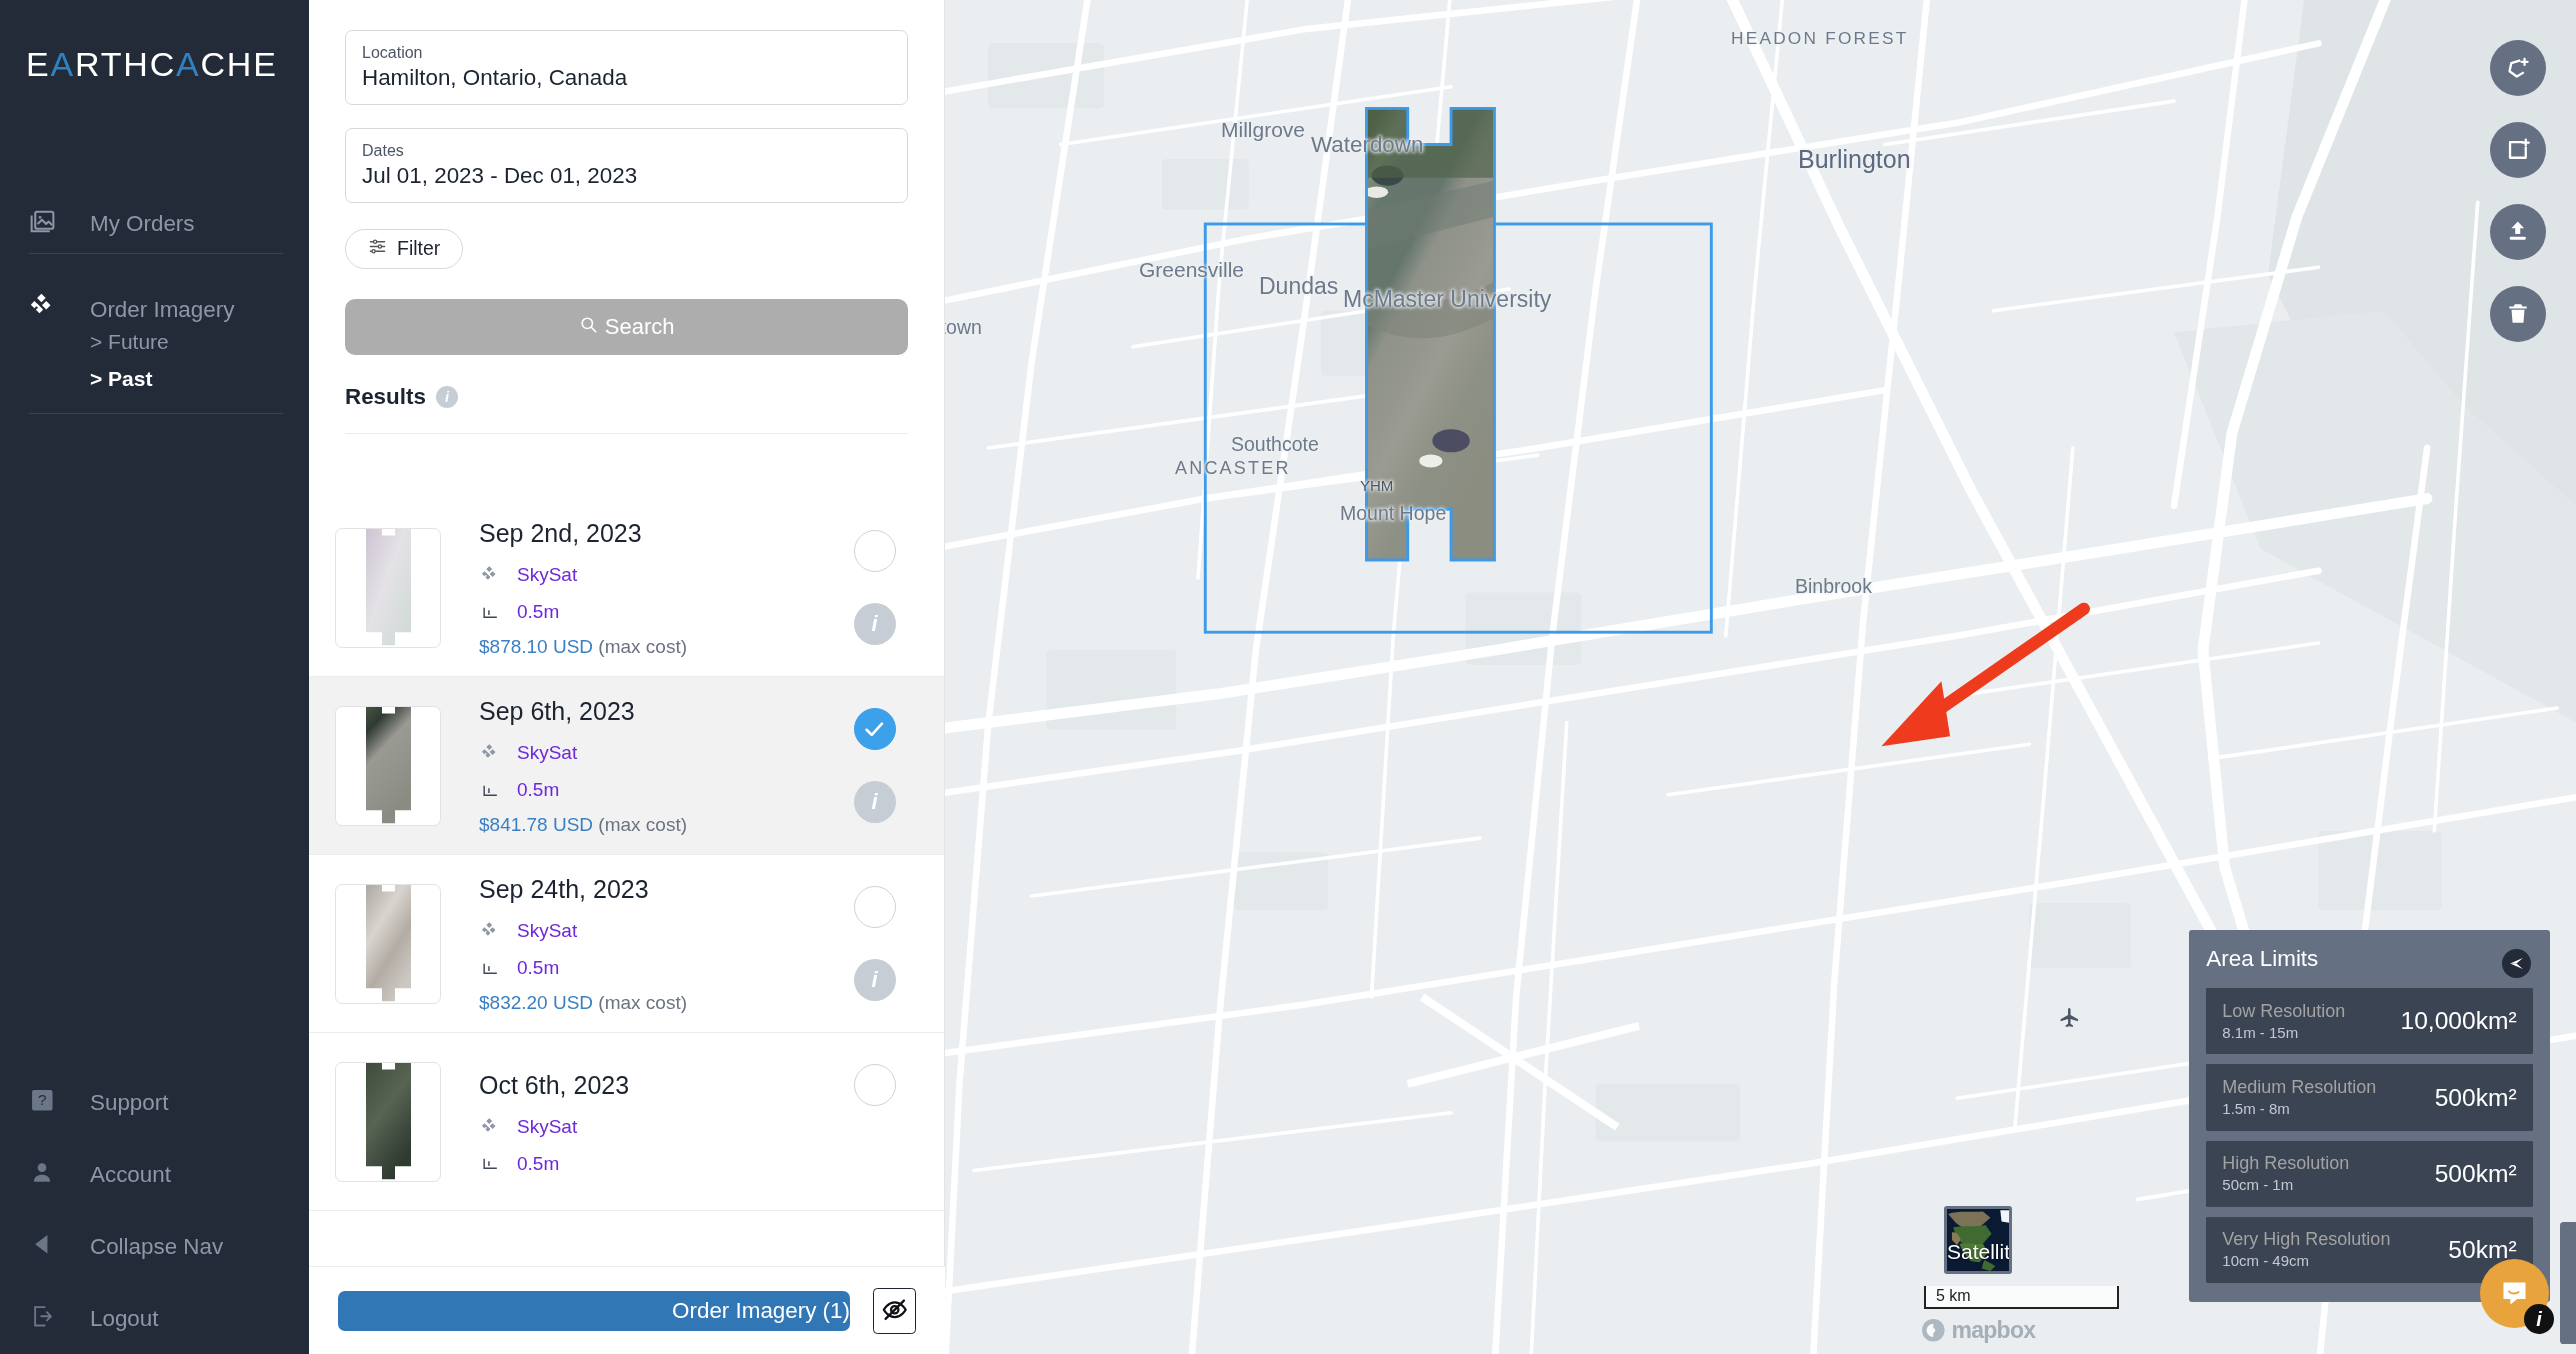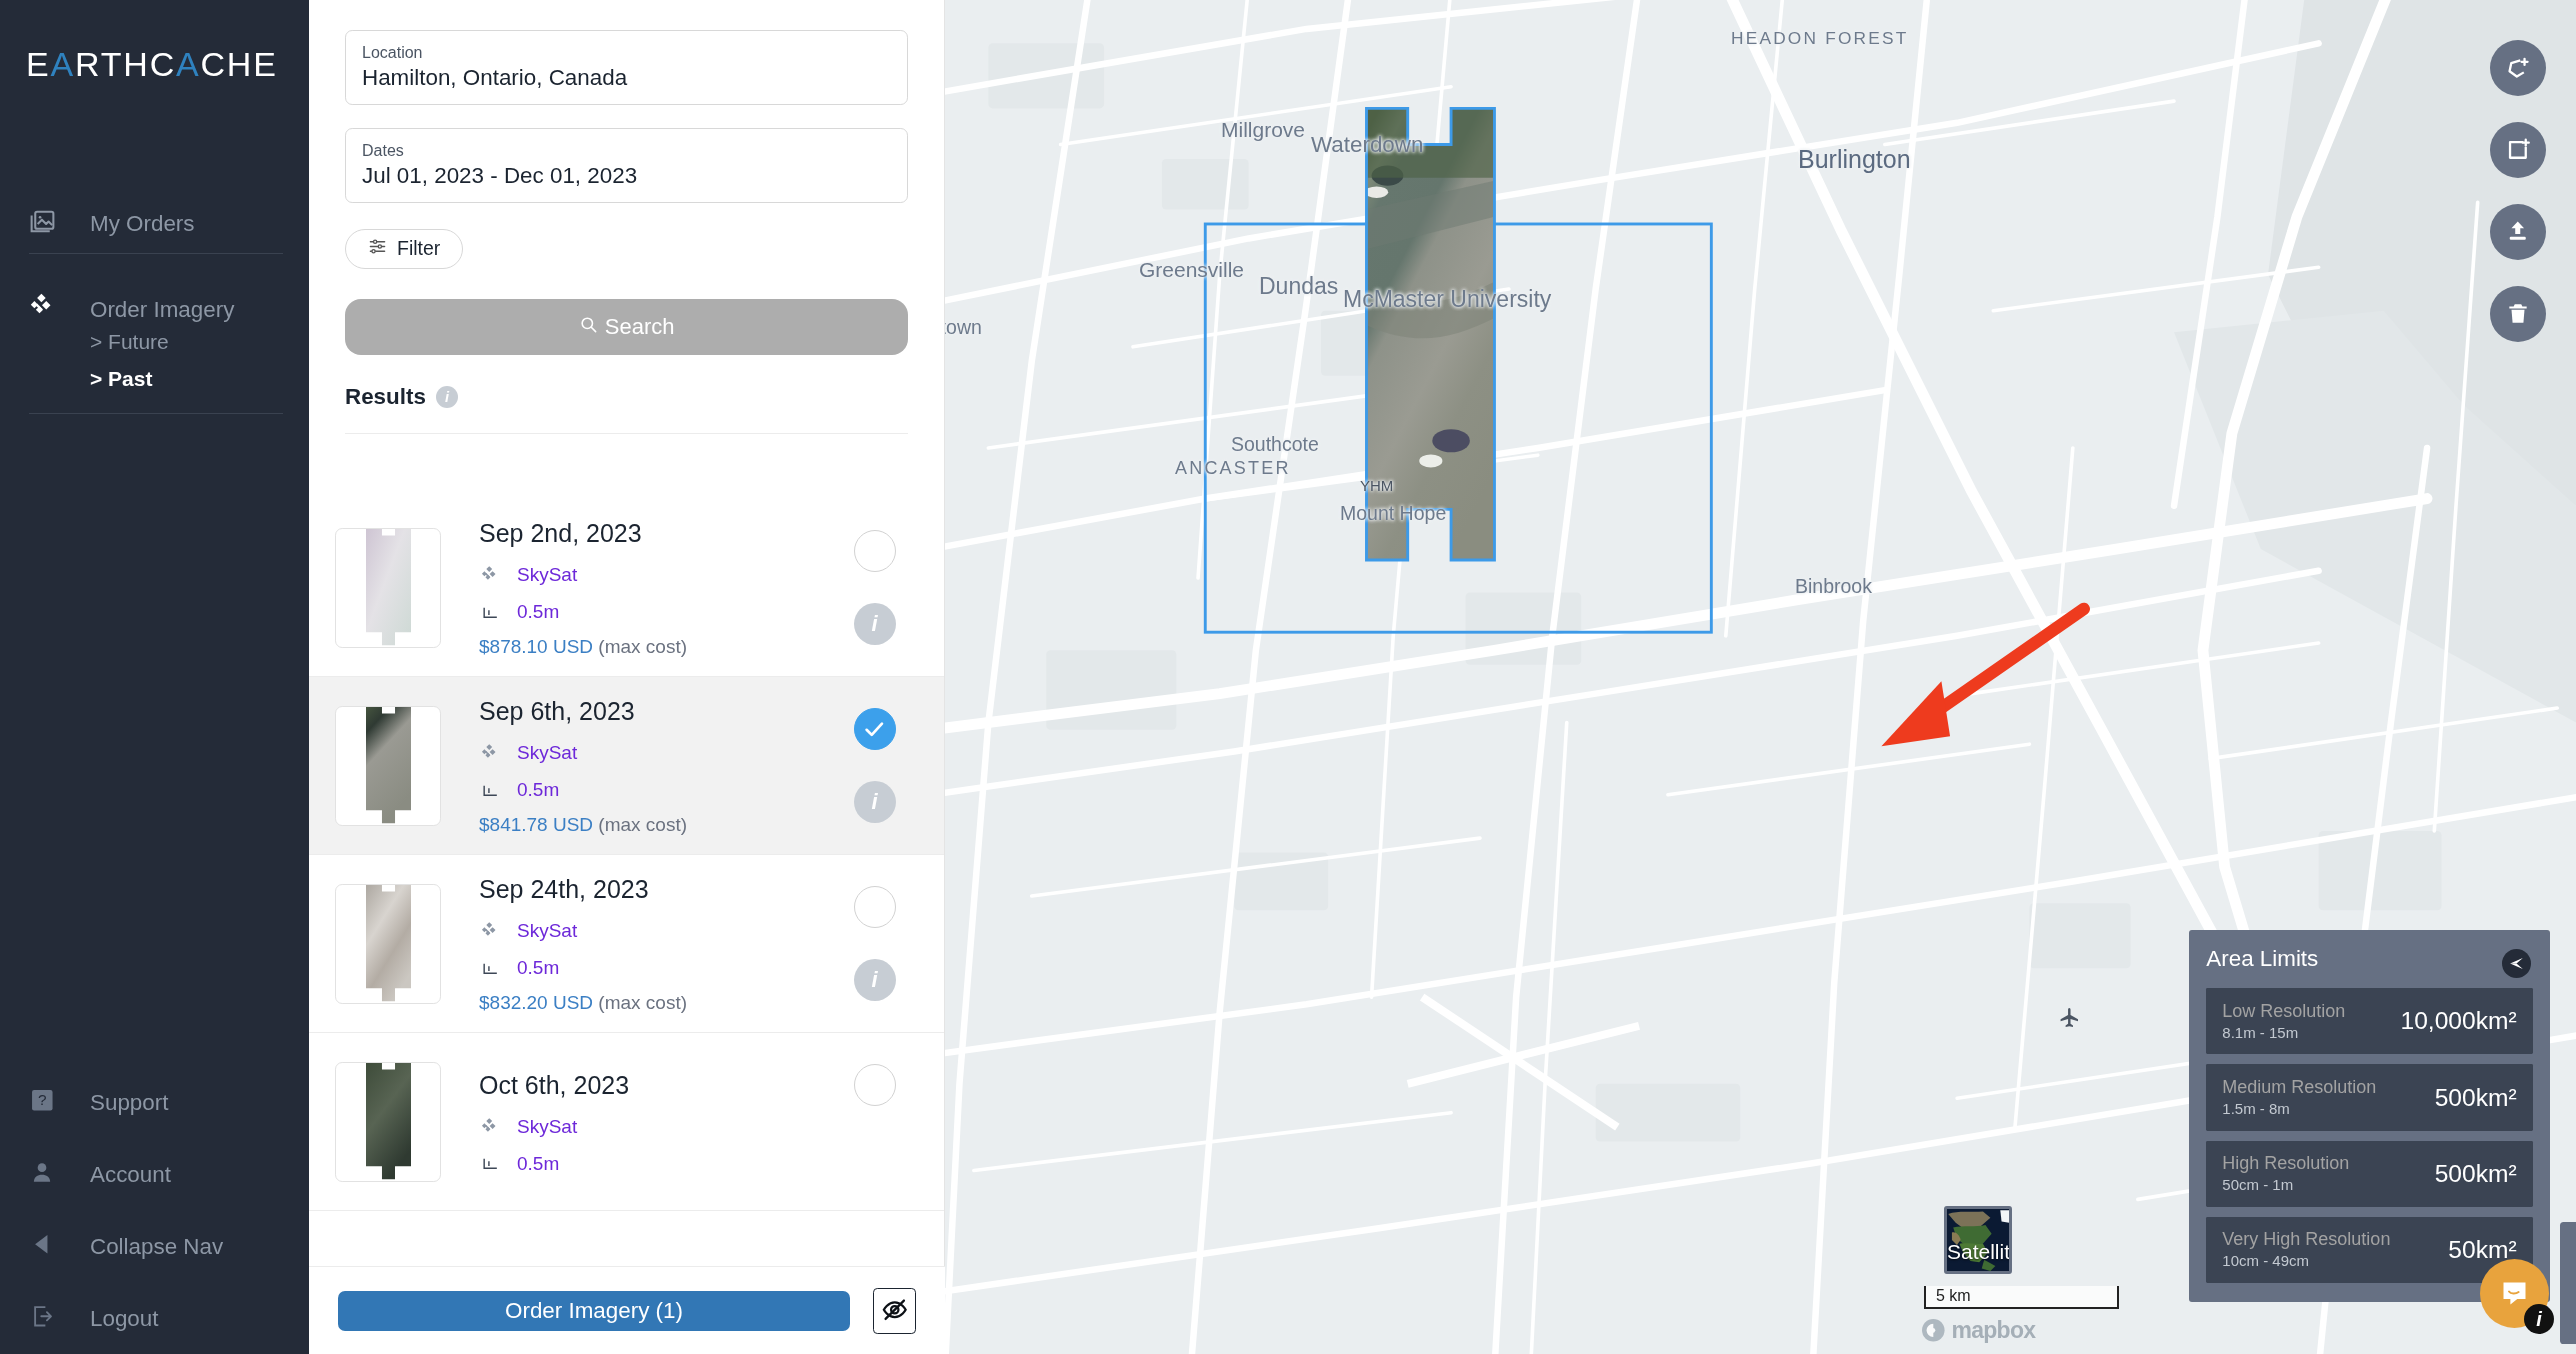--- a/index.html
+++ b/index.html
@@ -85,21 +85,21 @@
     display: inline-flex; align-items: center; gap: 10px;
     height: 40px; padding: 0 22px;
     border: 0.7px solid #d8d8d8; border-radius: 20px;
     font-size: 19.5px; color: #1b2430; background: #fff;
     cursor: pointer; margin-top: 2.9px;
   }
   .search-btn {
     margin-top: 30px;
     height: 56px; width: 100%;
     background: #adadad; color: #ffffff;
-    border: none; border-radius: 16px;
+    border: none; border-radius: 10px;
     font-size: 22px; font-family: inherit;
     display: flex; align-items: center; justify-content: center; gap: 7.2px;
     cursor: pointer;
   }
   .results-head {
     display: flex; align-items: center; gap: 10px;
     margin-top: 29px; padding-bottom: 7.2px;
     font-size: 22.4px; font-weight: bold; color: #1b2430;
   }
   .info-dot {
@@ -151,21 +151,21 @@
     display: flex; align-items: center; justify-content: center; cursor: pointer;
   }
   .panel-footer {
     position: absolute; bottom: 0; left: 0; width: 636px; height: 88px;
     background: #ffffff; border-top: 0.7px solid #ececec;
     display: flex; align-items: center; padding: 0 29px; gap: 23px;
   }
   .order-btn {
     flex: 1 1 auto; height: 40px;
     background: #3277b5; color: #fff; border: none; border-radius: 7px;
-    font-size: 22.4px; font-family: inherit; cursor: pointer;
+    font-size: 22.4px; font-family: inherit; cursor: pointer; text-align: right;
   }
   .eye-btn {
     width: 43px; height: 46px; border: 1.4px solid #1b2430; border-radius: 4.3px;
     background: #fff; display: flex; align-items: center; justify-content: center; cursor: pointer;
   }
 
   
   .map { position: relative; flex: 1 1 auto; height: 1354px; background: #e8eced; overflow: hidden; }
   .map-svg { position: absolute; inset: 0; width: 100%; height: 100%; }
   .map-label {

